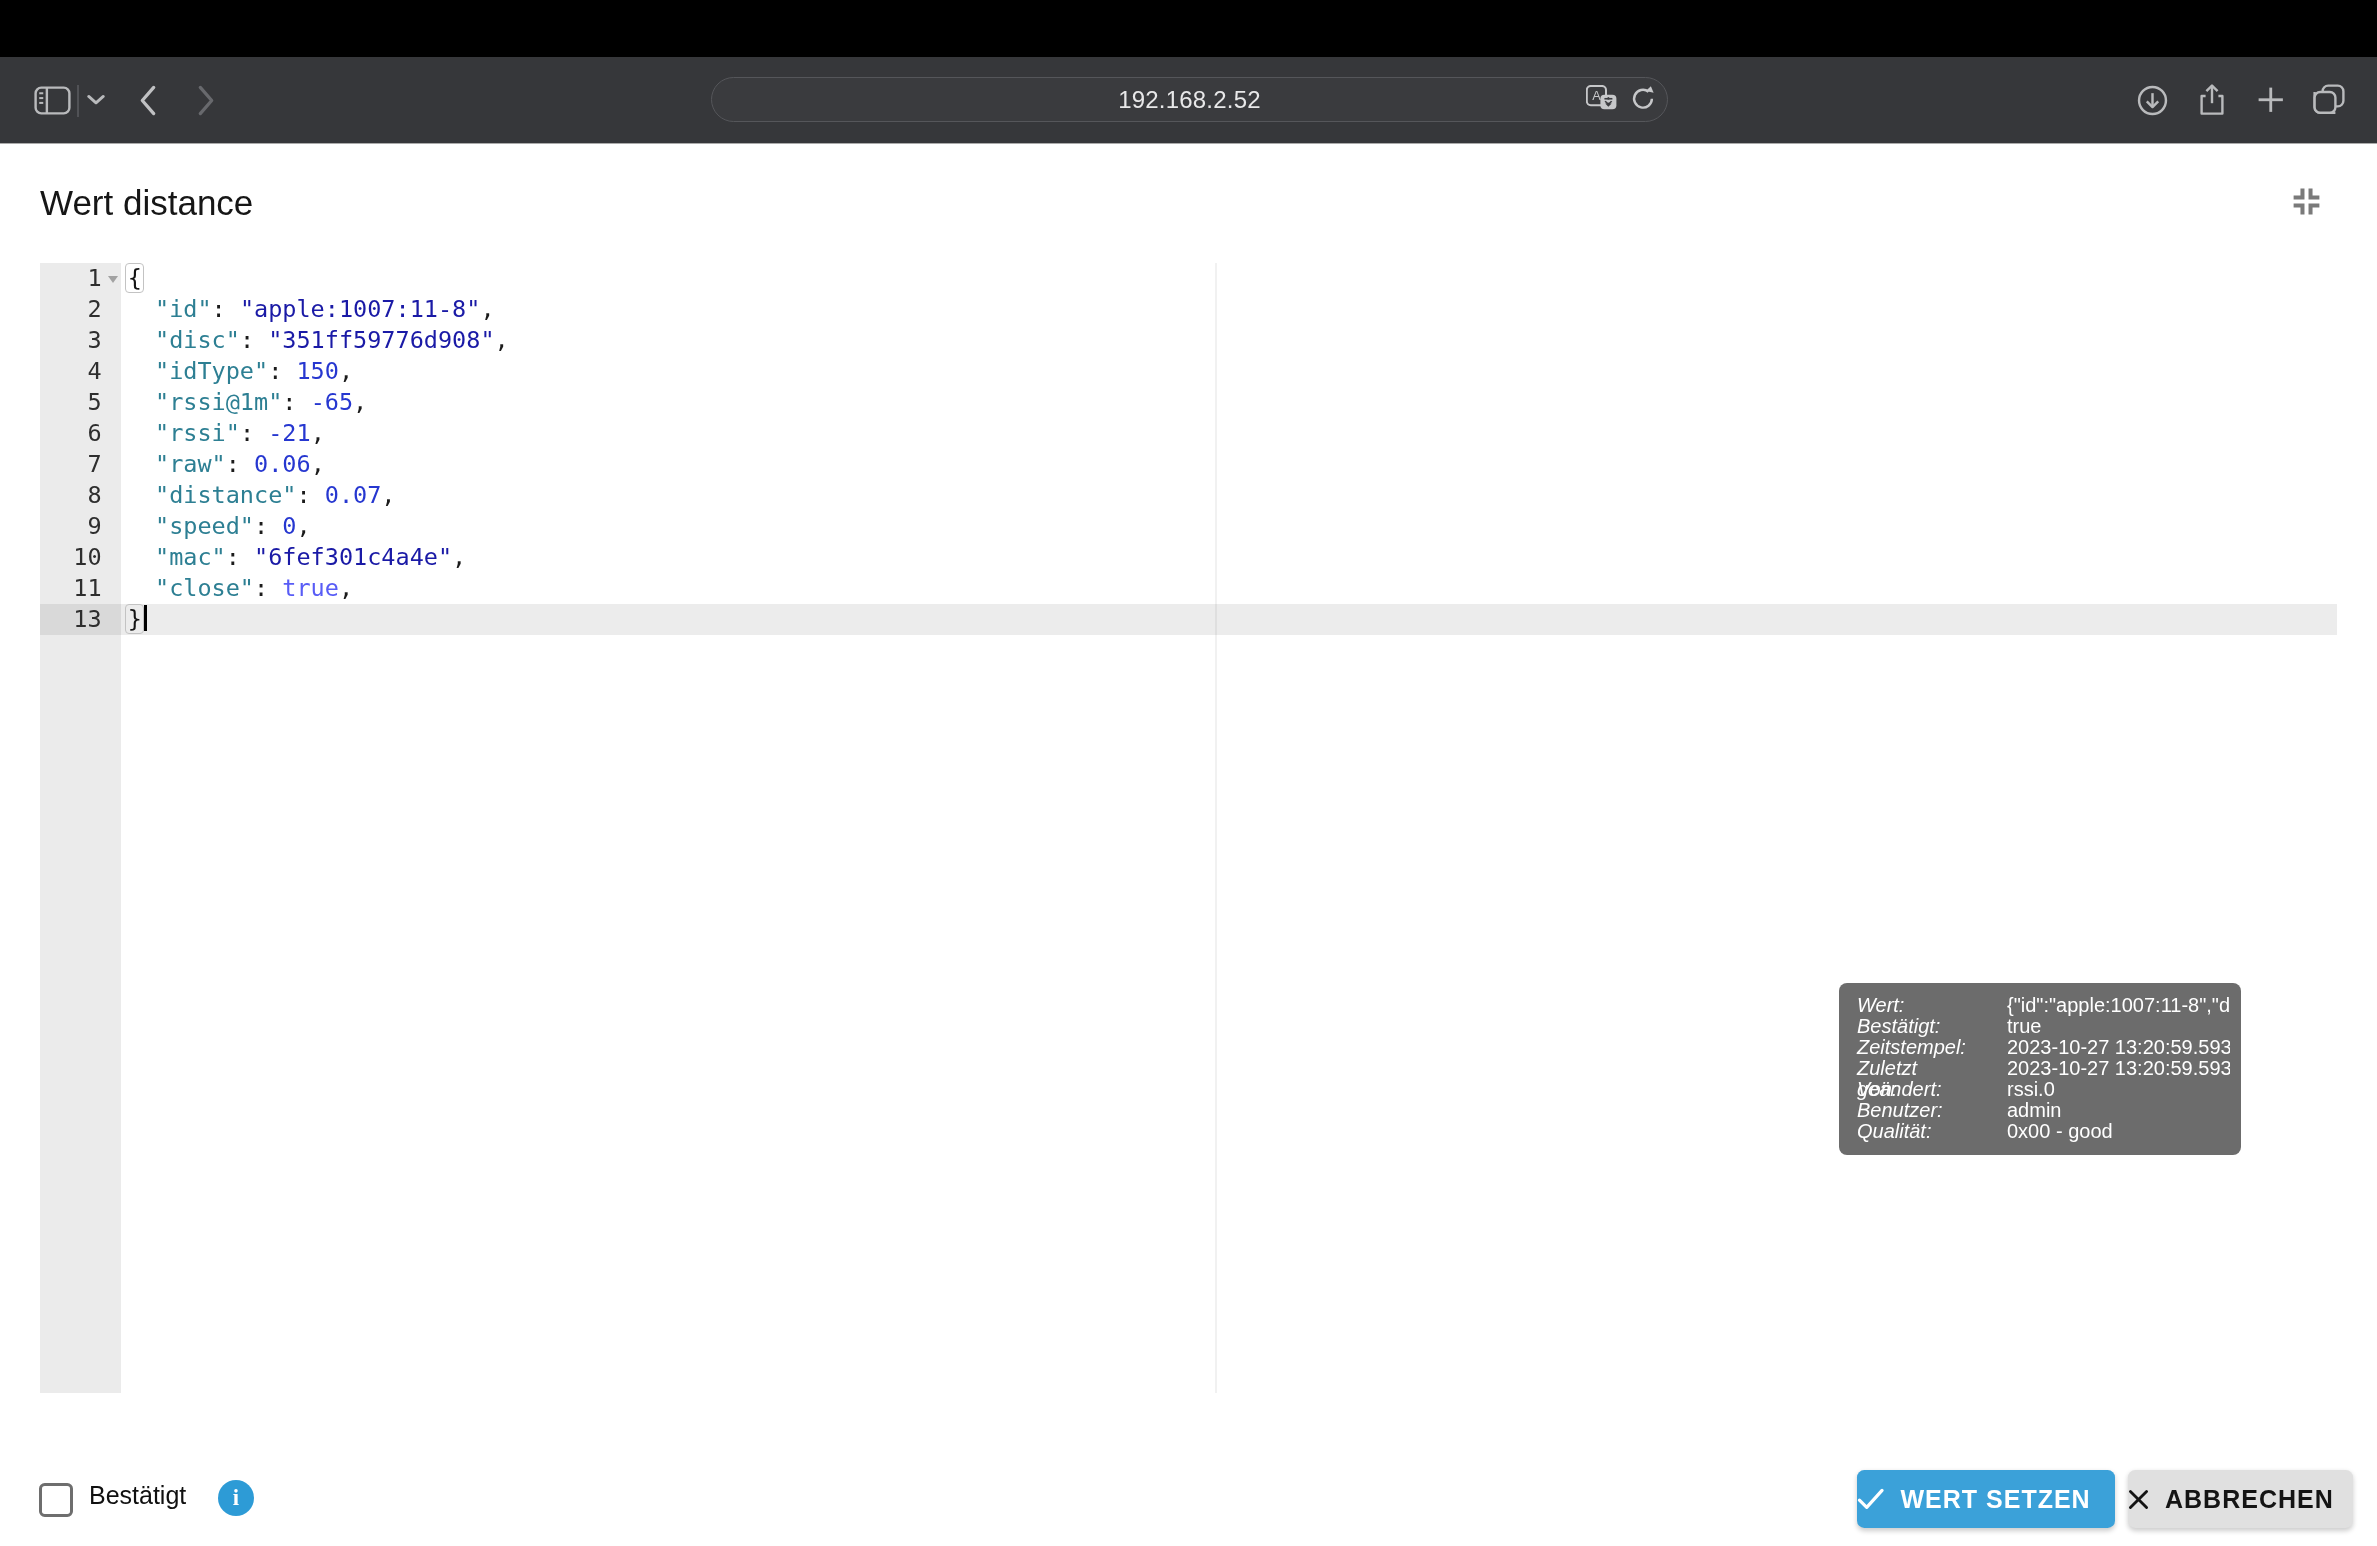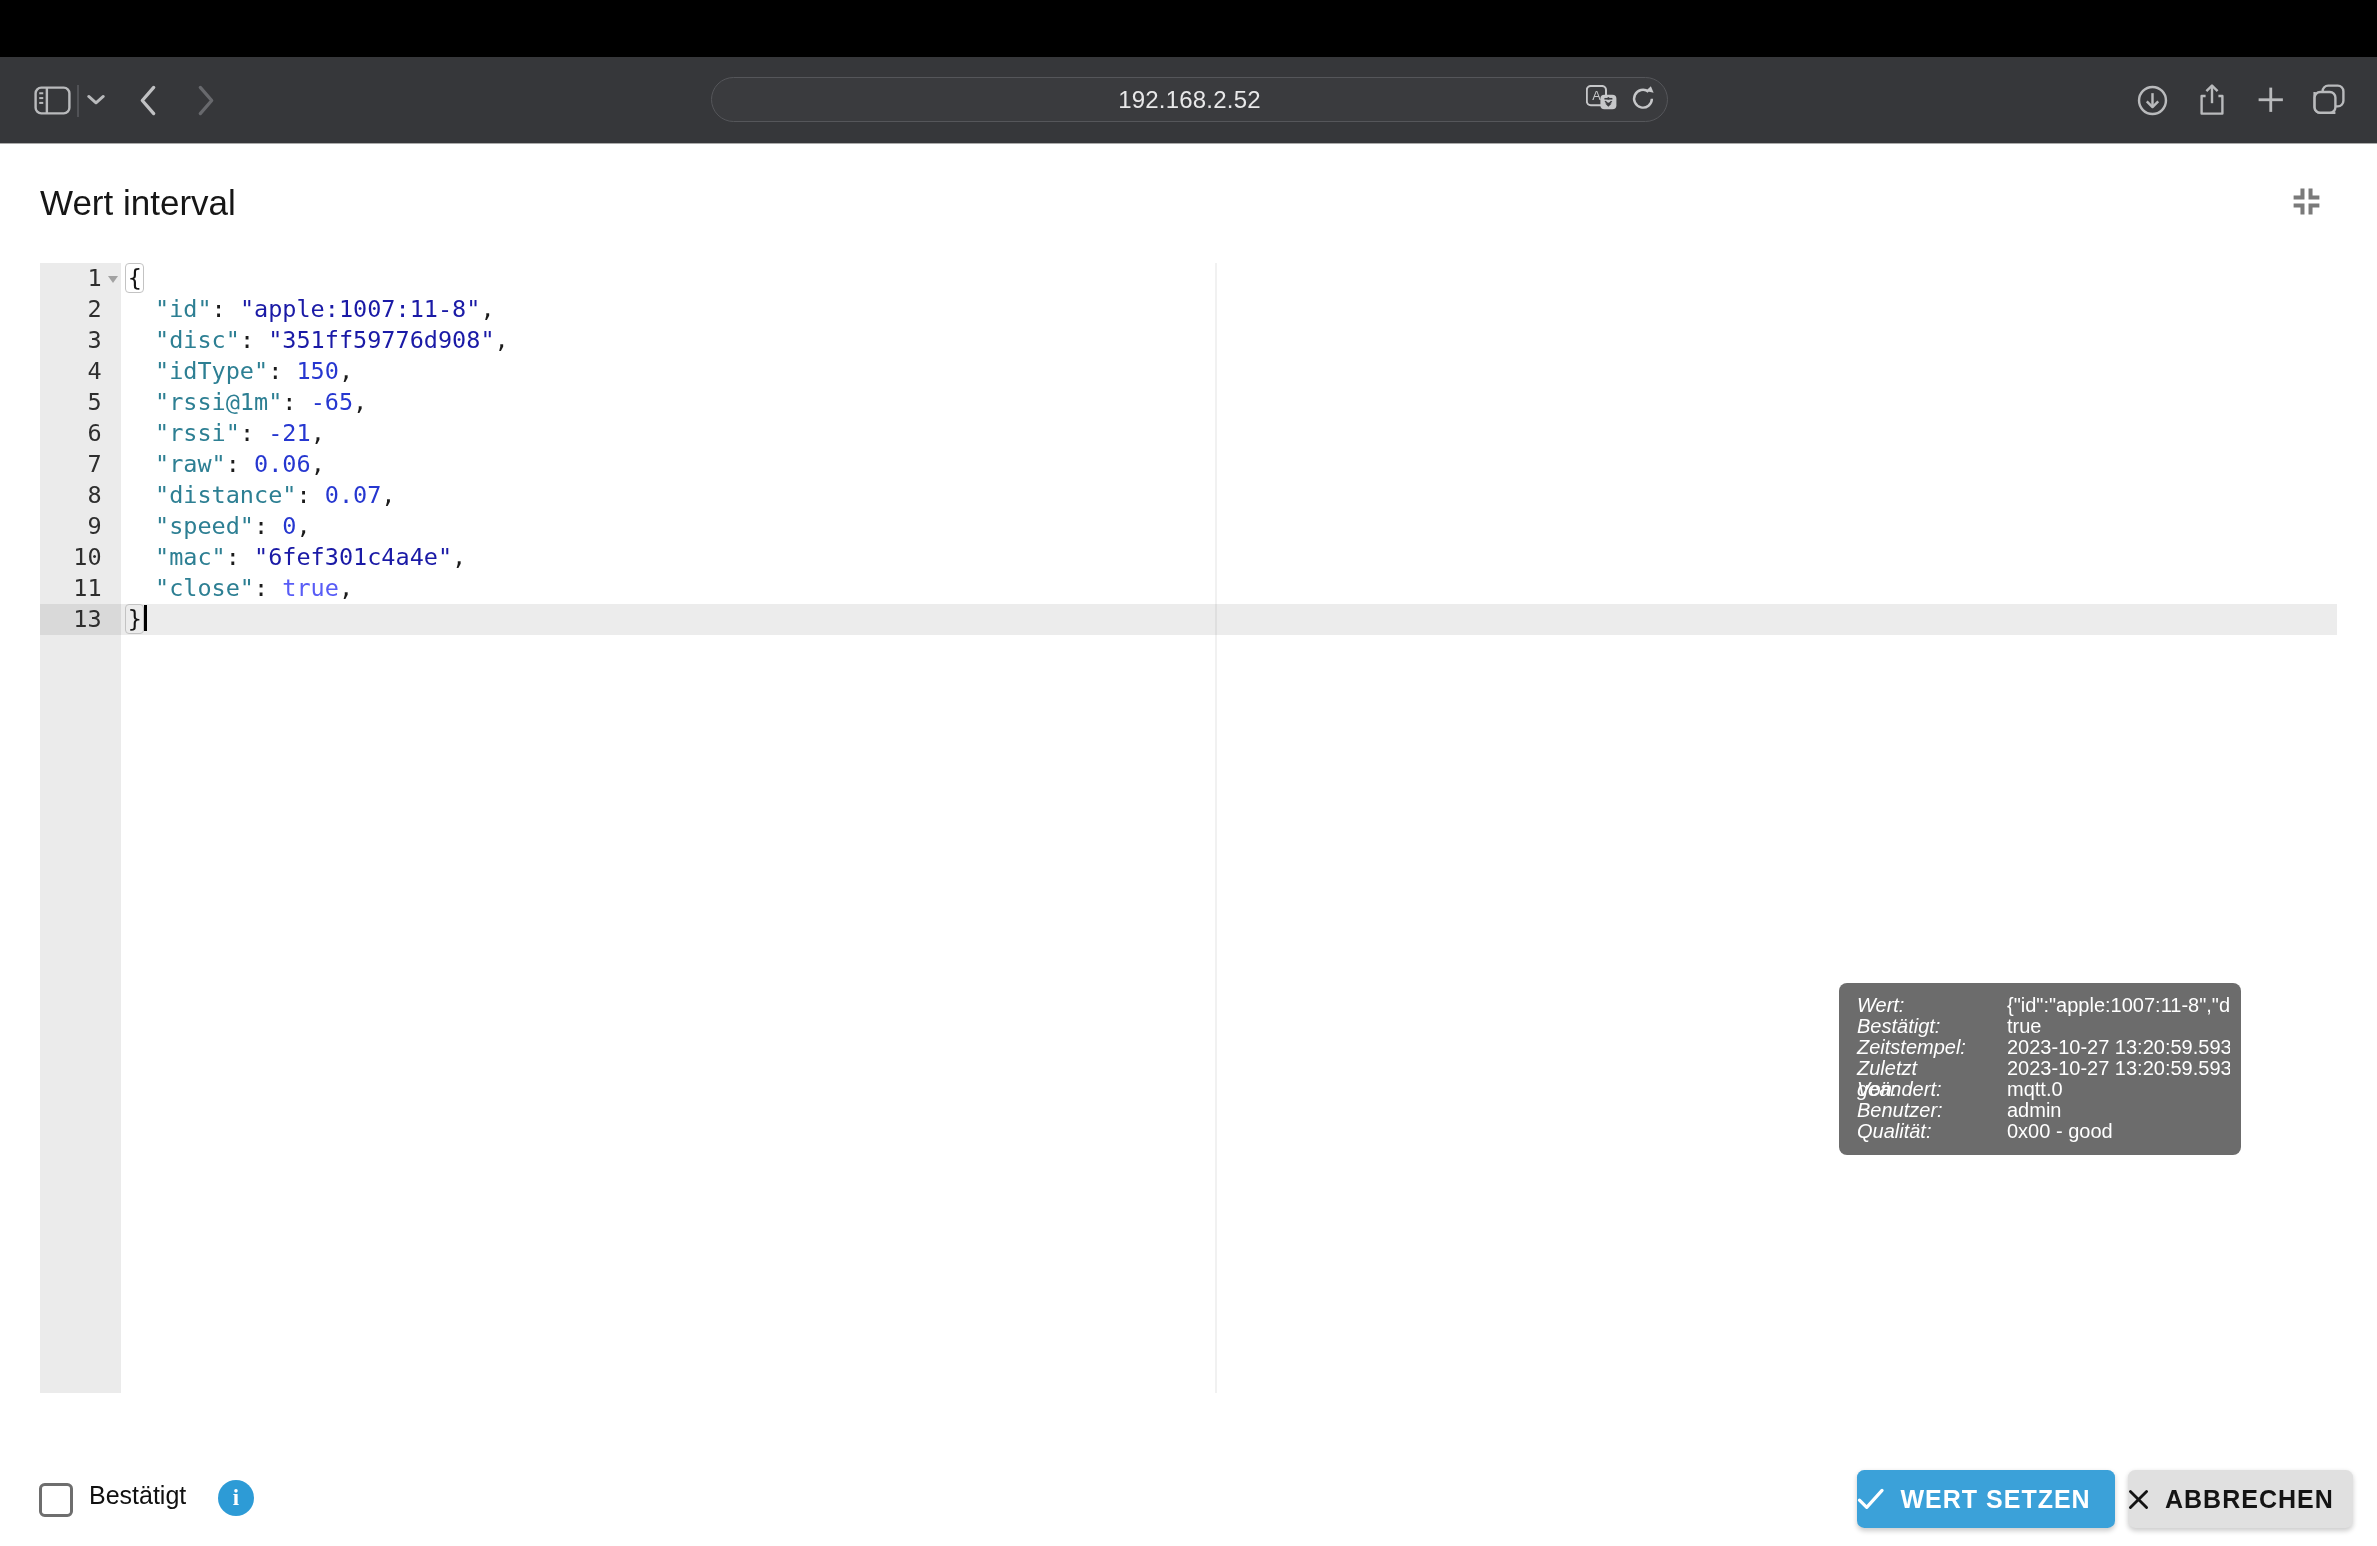--- a/index.html
+++ b/index.html
@@ -142,21 +142,21 @@
     </div>
     <div class="tb-icon" style="left:2311px;width:36px;">
       <svg width="32" height="32" viewBox="0 0 40 40">
           <rect x="12" y="2" width="26" height="26" rx="7" fill="none" stroke="#b9babc" stroke-width="3"></rect>
           <path d="M28 36 h-19 a7 7 0 0 1 -7 -7 v-19" fill="none" stroke="#b9babc" stroke-width="3"></path>
           <rect x="2" y="10" width="26" height="26" rx="7" fill="#36373a" stroke="#b9babc" stroke-width="3"></rect>
         </svg>
     </div>
   </div>
 
-  <div class="page-title">Wert interval</div>
+  <div class="page-title">Wert distance</div>
 
   <div class="collapse-btn">
     <svg width="29" height="29" viewBox="0 0 36 36">
       <polyline points="2,13 13,13 13,2" fill="none" stroke="#7a7a7a" stroke-width="5"></polyline>
       <polyline points="23,2 23,13 34,13" fill="none" stroke="#7a7a7a" stroke-width="5"></polyline>
       <polyline points="2,23 13,23 13,34" fill="none" stroke="#7a7a7a" stroke-width="5"></polyline>
       <polyline points="23,34 23,23 34,23" fill="none" stroke="#7a7a7a" stroke-width="5"></polyline>
     </svg>
   </div>
 
@@ -227,21 +227,21 @@
       <div class="tt-row">
         <div class="tt-label">Zeitstempel:</div>
         <div class="tt-value">2023-10-27 13:20:59.593</div>
       </div>
       <div class="tt-row">
         <div class="tt-label">Zuletzt geändert:</div>
         <div class="tt-value">2023-10-27 13:20:59.593</div>
       </div>
       <div class="tt-row">
         <div class="tt-label">Von:</div>
-        <div class="tt-value">mqtt.0</div>
+        <div class="tt-value">rssi.0</div>
       </div>
       <div class="tt-row">
         <div class="tt-label">Benutzer:</div>
         <div class="tt-value">admin</div>
       </div>
       <div class="tt-row">
         <div class="tt-label">Qualität:</div>
         <div class="tt-value">0x00 - good</div>
       </div>
     </div>

